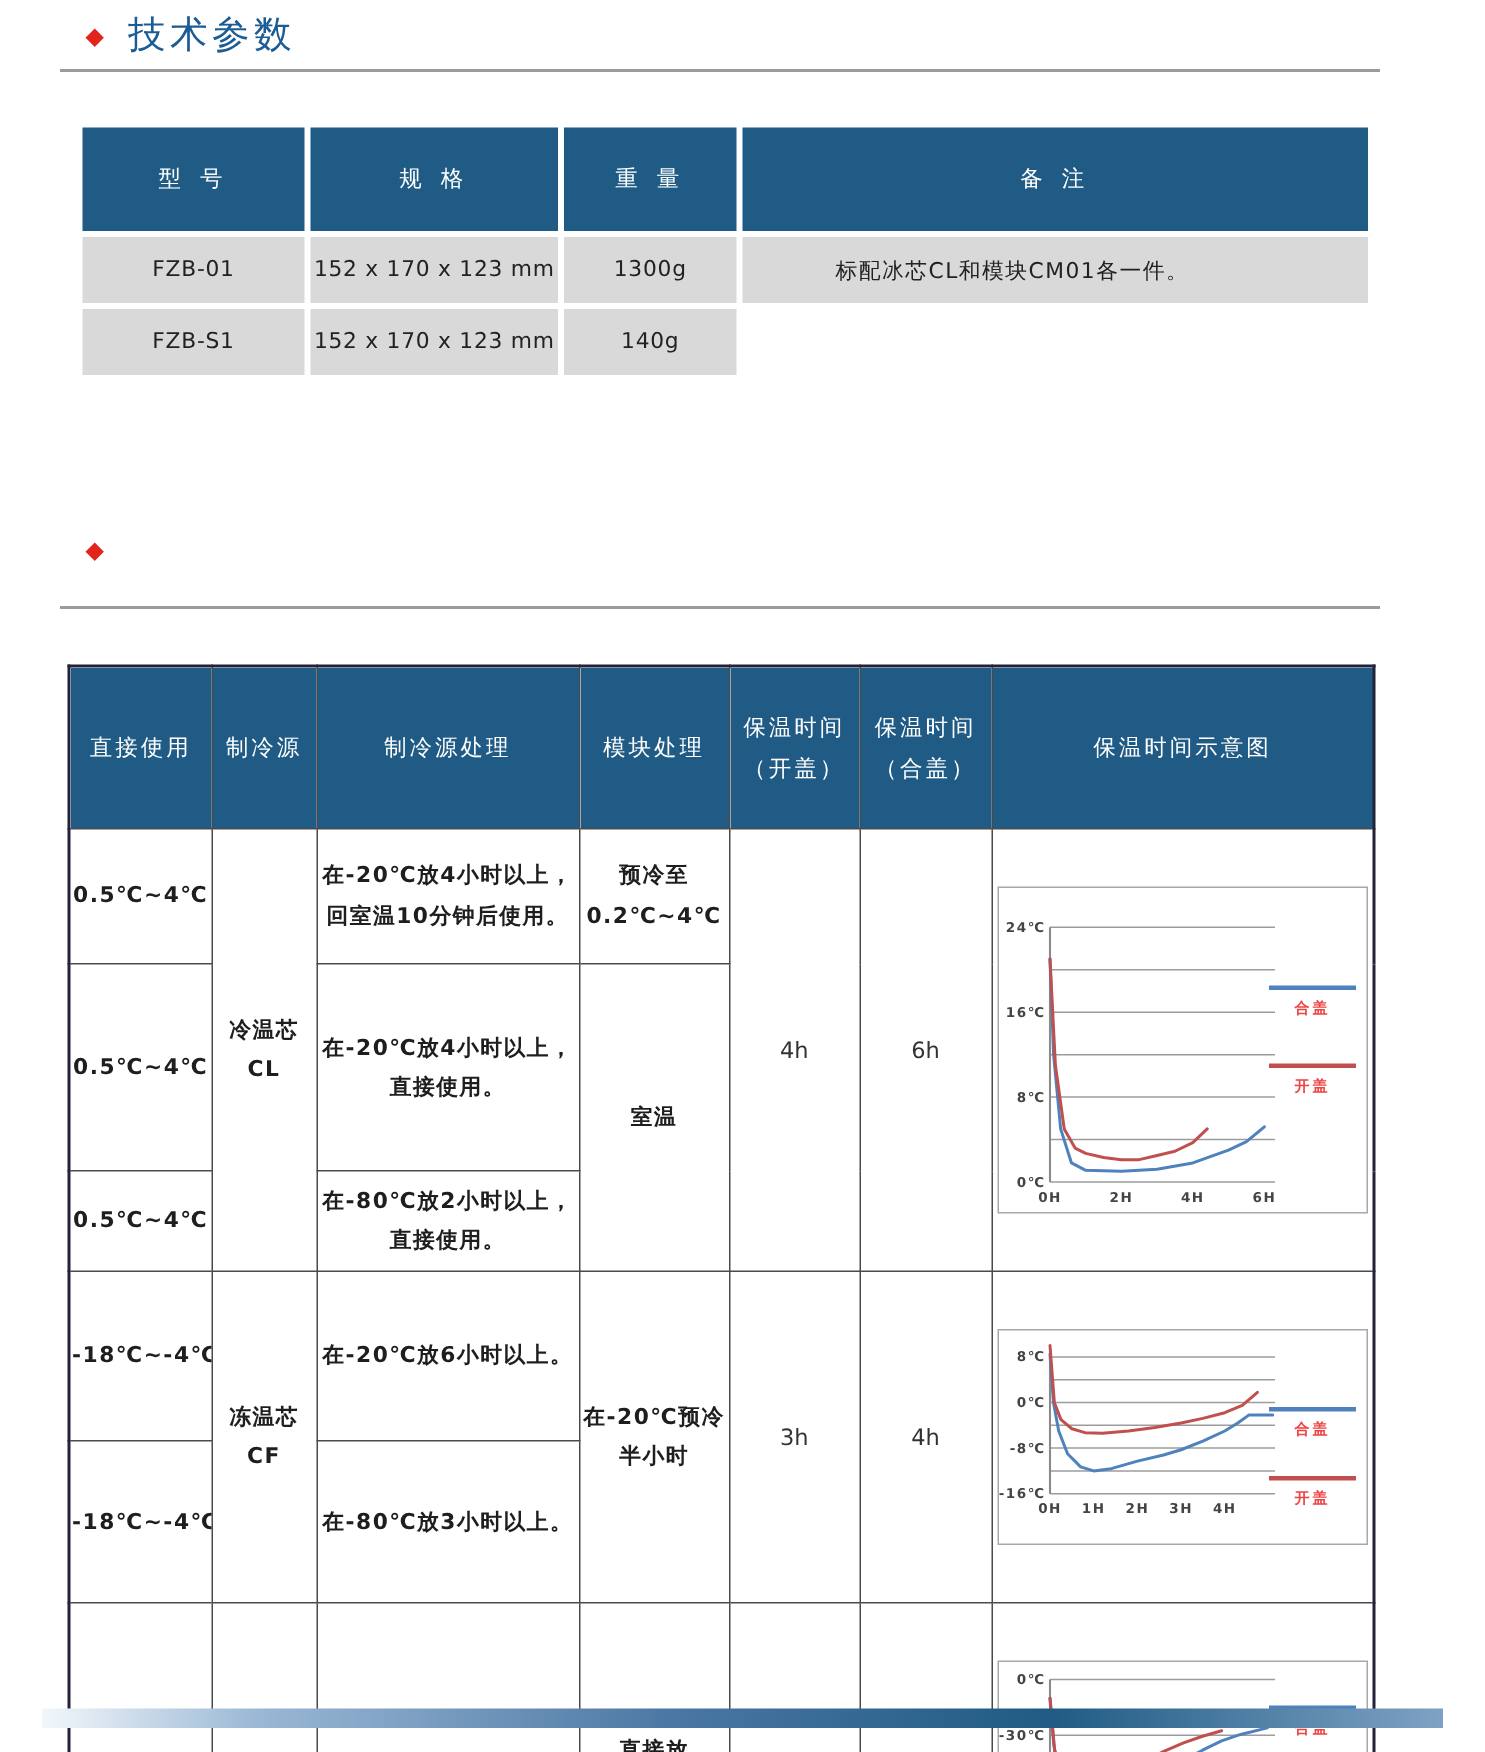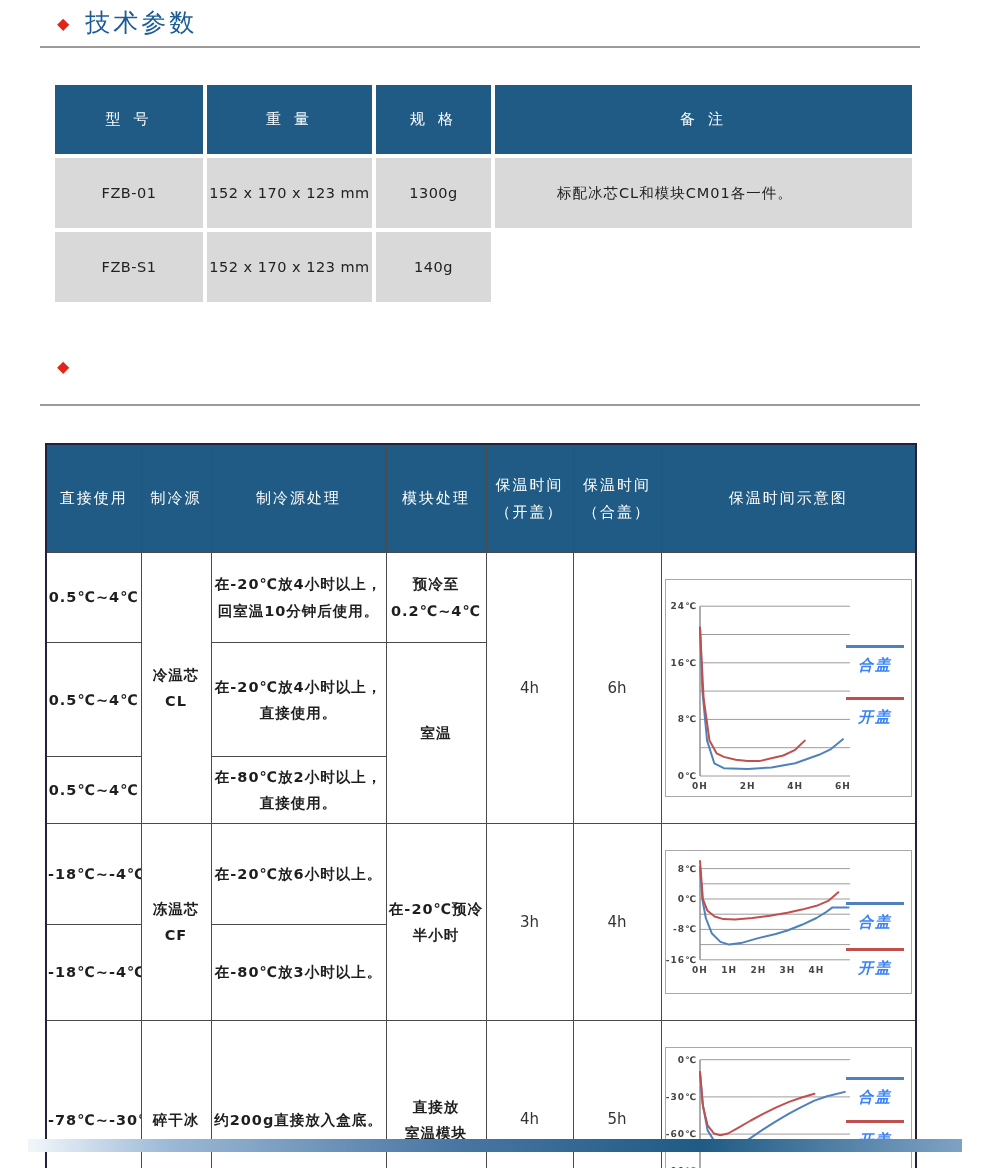--- a/index.html
+++ b/index.html
@@ -11,62 +11,62 @@
   .sec-title{position:absolute;display:flex;align-items:center;gap:16px;}
   .diamond{color:#e1251b;font-size:16px;line-height:1;transform:translateY(1px);}
   .title-text{color:#1c5c95;font-size:25px;font-weight:normal;letter-spacing:3px;}
   .rule{position:absolute;left:40px;width:880px;height:2px;background:#9b9b9b;}
 
   
   #table1{position:absolute;top:85px;left:55px;}
   .t1{display:grid;grid-template-columns:148px 165px 115px 417px;gap:4px;}
   .t1 .hc{background:#1f5b84;color:#fff;height:69px;display:flex;align-items:center;
           justify-content:center;font-size:15px;letter-spacing:4px;}
-  .t1 .bc{background:#d9d9d9;color:#222;height:70px;display:flex;align-items:center;
+  .t1 .bc{background:#d9d9d9;color:#222;height:44px;display:flex;align-items:center;
           justify-content:center;font-size:14.5px;letter-spacing:0.5px;}
   .t1 .note{justify-content:flex-start;padding-left:62px;box-sizing:border-box;letter-spacing:1px;}
 
   
   #table2{position:absolute;top:443px;left:45px;}
   table.t2{border-collapse:collapse;table-layout:fixed;width:870px;border:2px solid #22223a;}
   .t2 th,.t2 td{border:1px solid #4a4a4a;text-align:center;vertical-align:middle;
                 white-space:pre-line;overflow:hidden;}
   .t2 th{background:#1f5b84;color:#ffffff;font-size:15px;font-weight:500;
          letter-spacing:2px;height:105px;line-height:1.8;}
   .t2 td{font-size:14.5px;color:#1e1e1e;font-weight:600;letter-spacing:1px;line-height:1.8;}
   .t2 td.time{font-weight:500;letter-spacing:0;font-size:15px;color:#333;}
   tr.rh1{height:90px} tr.rh2{height:70px} tr.rh3{height:67px}
   tr.rh4{height:78px} tr.rh5{height:75px} tr.rh6{height:154px}
 
-  .chart-cell{padding:0 3px;}
+  .chart-cell{padding:12px 3px;}
   .chart-panel{position:relative;border:1px solid #a8a8a8;box-sizing:border-box;
                background:#fff;width:100%;}
   .cp0{height:218px}.cp1{height:144px}.cp2{height:145px}
   .chart-panel svg{position:absolute;left:0;top:0;}
   .legend-item{position:absolute;right:7px;width:58px;}
   .legend-swatch{height:3px;margin-bottom:4px;}
-  .legend-label{font-size:15px;font-weight:600;color:#3b82f6;letter-spacing:2px;font-style:italic;}
+  .legend-label{font-size:10px;font-weight:600;color:#ef4444;letter-spacing:2px;}
 
   #footer-bar{position:absolute;top:1139px;left:28px;width:934px;height:13px;
     background:linear-gradient(90deg,#f3f7fb 0%,#9cb9d6 15%,#4a77a3 45%,#1f5b84 72%,#7ea2c4 100%);}
 </style>
 </head>
 <body>
 
 <div class="sec-title" id="title1" style="top:6px;left:57px;">
   <span class="diamond">◆</span>
   <span class="title-text">技术参数</span>
 </div>
 <div class="rule" style="top:46px;"></div>
 
 <div id="table1">
   <div class="t1">
     <div class="hc">型 号</div>
+    <div class="hc">规 格</div>
     <div class="hc">重 量</div>
-    <div class="hc">规 格</div>
     <div class="hc">备 注</div>
 
     <div class="bc">FZB-01</div>
     <div class="bc">152 x 170 x 123 mm</div>
     <div class="bc">1300g</div>
     <div class="bc note">标配冰芯CL和模块CM01各一件。</div>
 
     <div class="bc">FZB-S1</div>
     <div class="bc">152 x 170 x 123 mm</div>
     <div class="bc">140g</div>

